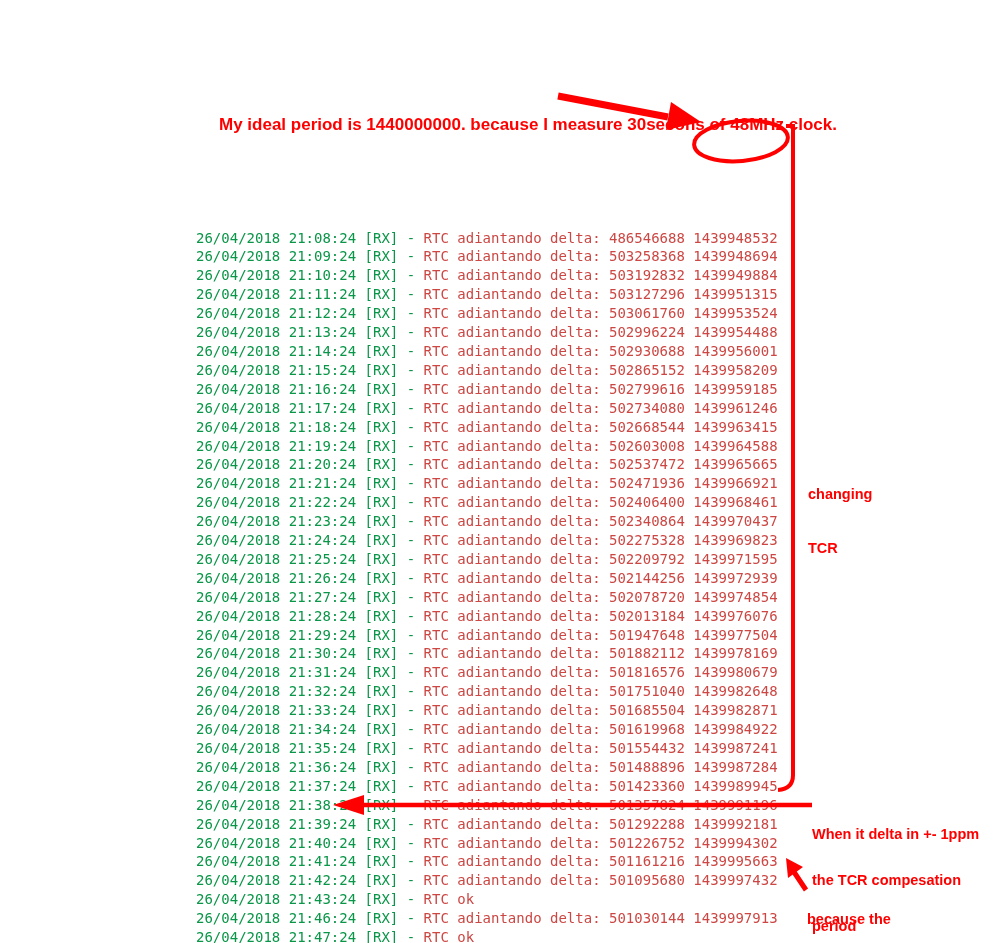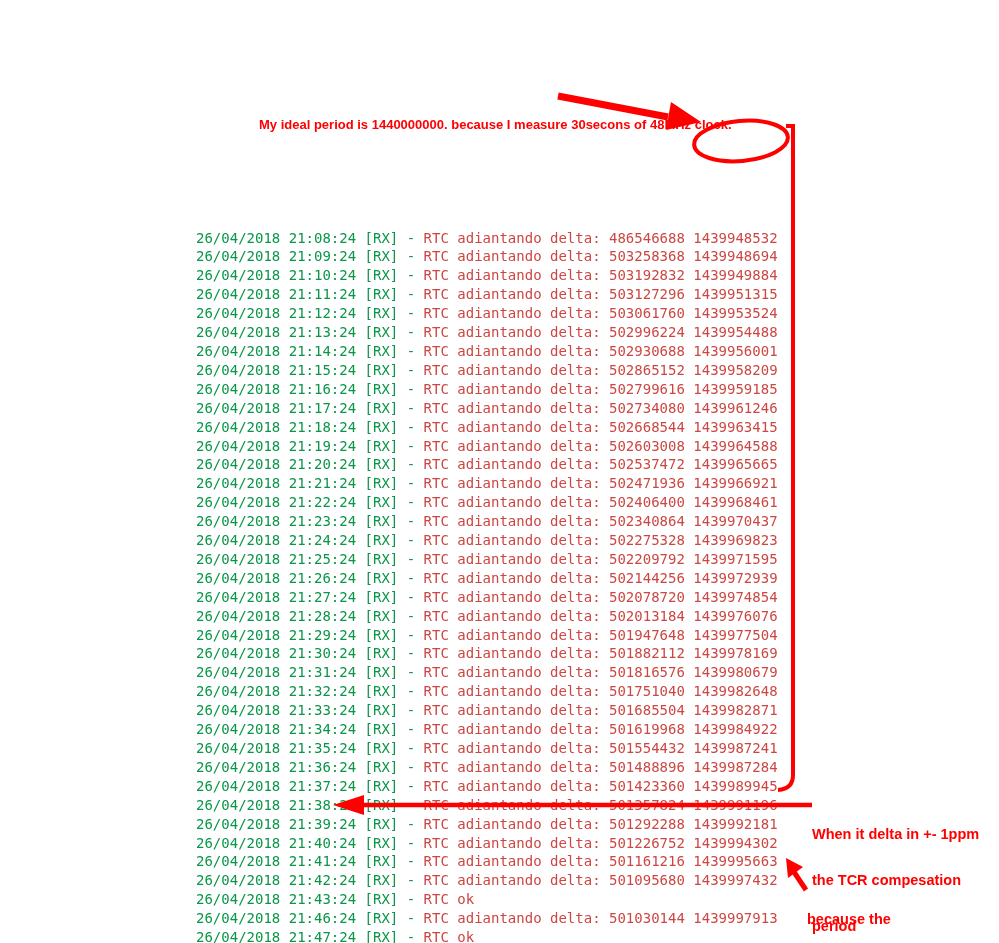--- a/index.html
+++ b/index.html
@@ -7,21 +7,21 @@
           font-family:"Liberation Sans",sans-serif;}
   
   .log{position:absolute;left:196px;top:121px;
        font-family:"DejaVu Sans Mono",monospace;font-size:14px;line-height:18.9px;
        white-space:pre;}
   .log-line .pre{color:var(--green);}
   .log-line .msg{color:var(--logred);}
   .clip{height:13px;overflow:hidden;}
   
   .ann{position:absolute;color:#ff0000;font-weight:bold;white-space:pre;}
-  #note-top{left:219px;top:77px;font-size:13px;line-height:19px;margin-left:40px;}
+  #note-top{left:219px;top:77px;font-size:17px;line-height:19px;}
   #note-tcr{left:808px;top:449px;font-size:14.5px;line-height:18px;}
   #note-stop{left:812px;top:796px;font-size:14.5px;line-height:15.4px;}
   #note-temp{left:807px;top:881px;font-size:14.5px;line-height:15.4px;}
   svg.overlay{position:absolute;left:0;top:0;pointer-events:none;}
 </style>
 </head>
 <body>
 
 <div class="screen">
 
@@ -45,20 +45,24 @@
     <polygon points="333,805 364,795 364,815" fill="#ff0000"></polygon>
 
     <path d="M806,890 L794,872" stroke="#ff0000" stroke-width="5" fill="none"></path>
     <polygon points="786,858 803,867 788,878" fill="#ff0000"></polygon>
   </svg>
 
   <div class="ann" id="note-top">
     <div>My ideal period is 1440000000. because I measure 30secons of 48MHz clock.</div>
   </div>
 
+  <div class="ann" id="note-tcr">
+    <div>changing</div>
+    <div>TCR</div>
+  </div>
 
   <div class="ann" id="note-stop">
     <div>When it delta in +- 1ppm</div>
     <div>the TCR compesation</div>
     <div>period</div>
   </div>
 
   <div class="ann" id="note-temp">
     <div>because the</div>
     

